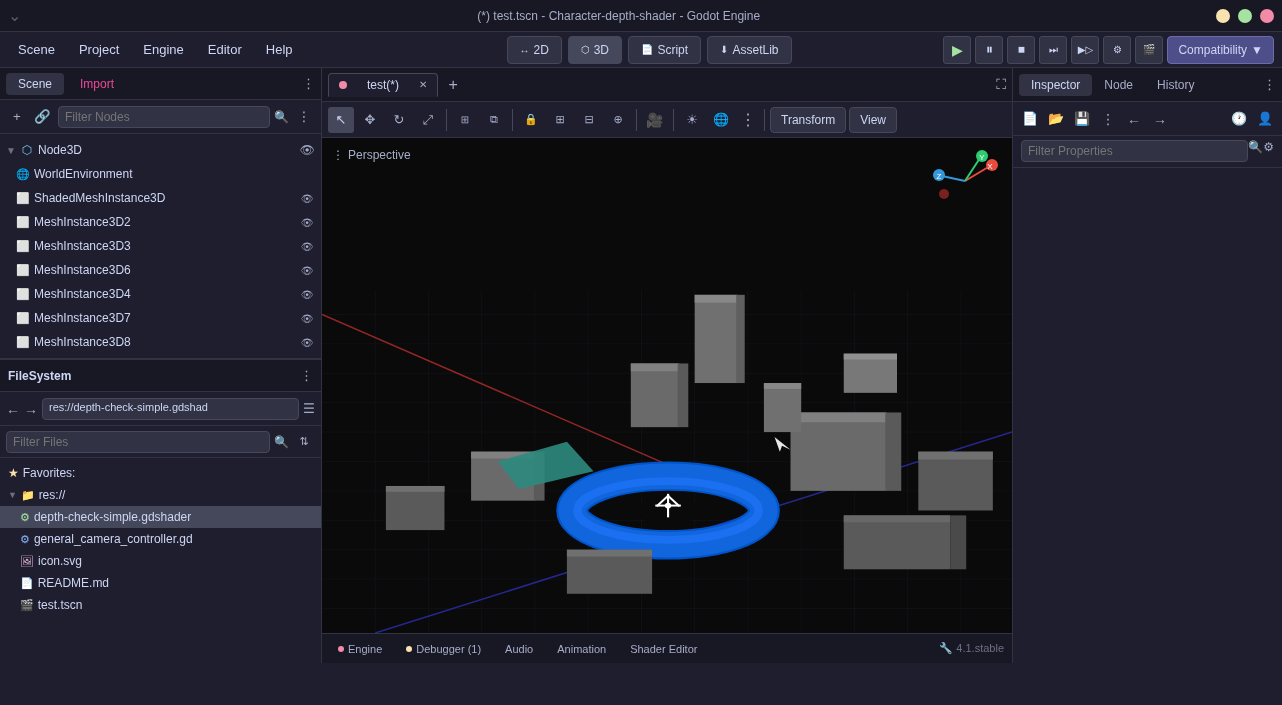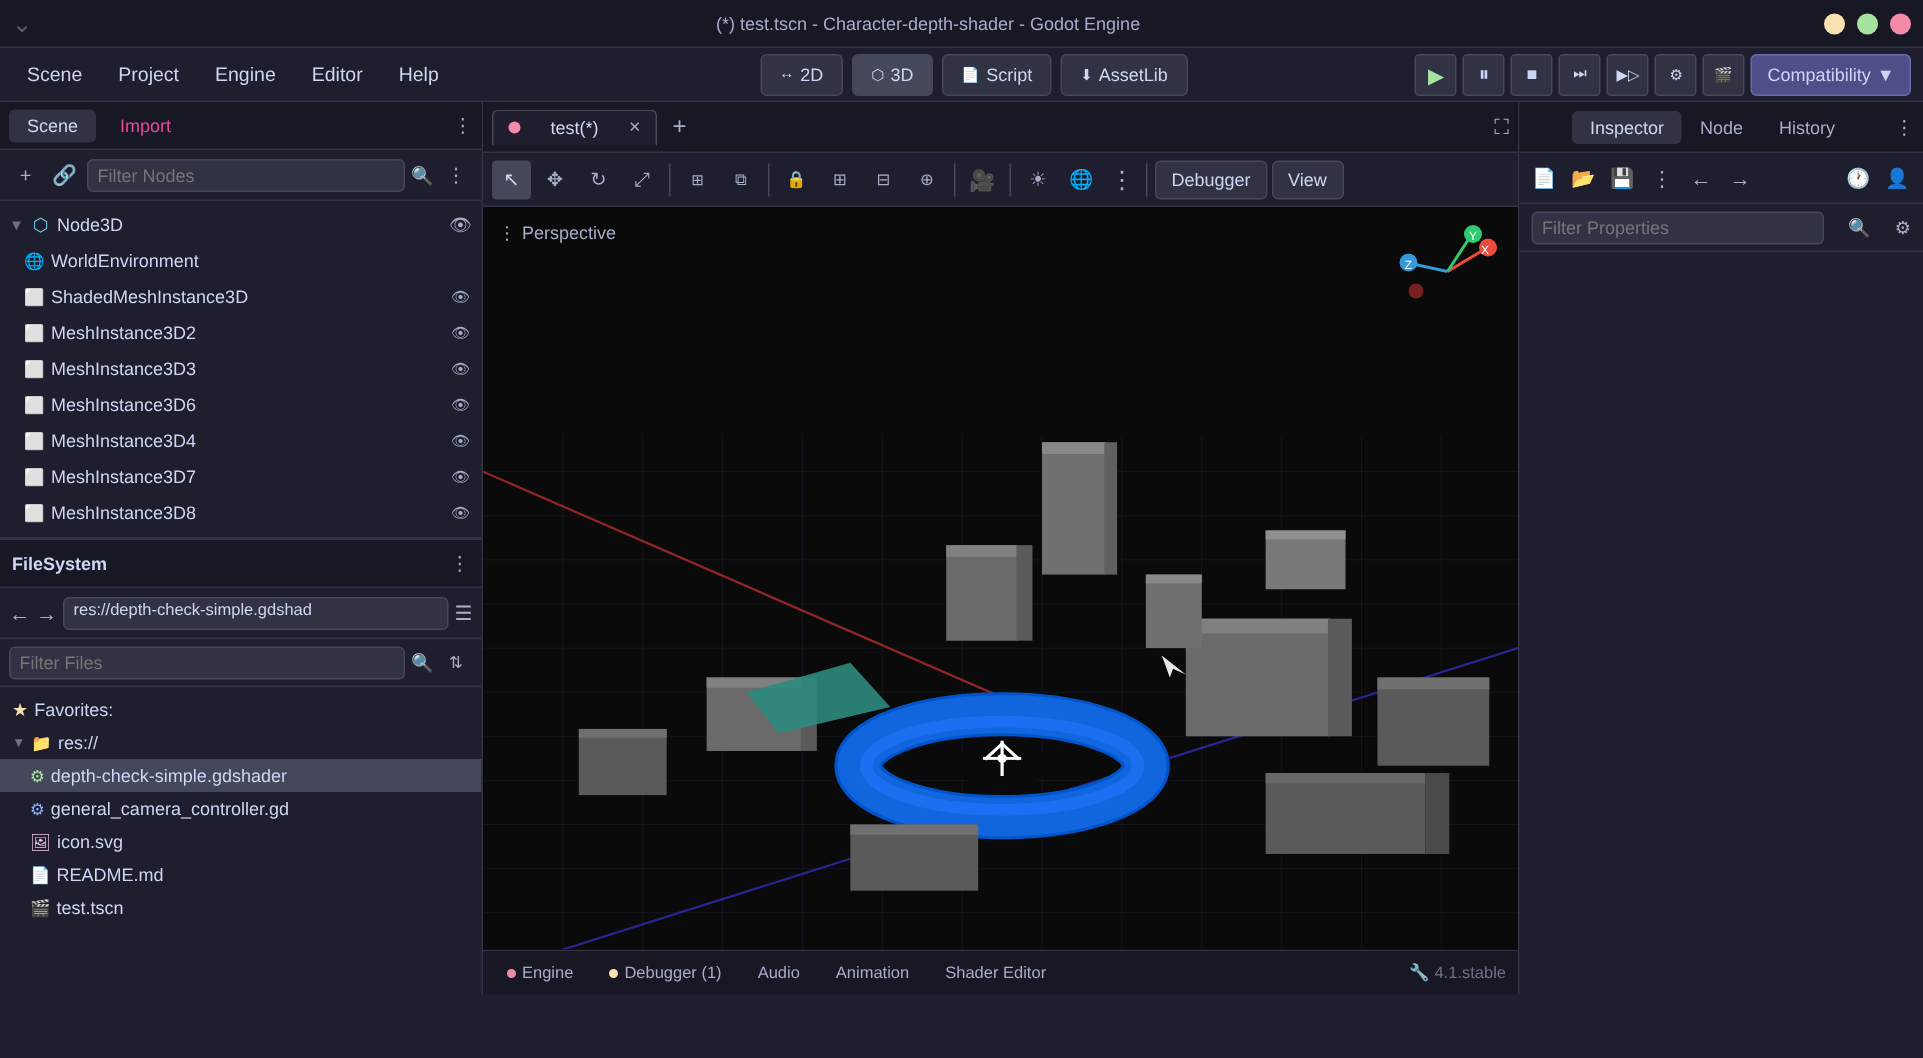--- a/index.html
+++ b/index.html
@@ -322,41 +322,40 @@
       border-bottom: 1px solid #313244;
       padding: 0 6px;
     }
     .insp-tab {
       padding: 4px 12px;
       border-radius: 4px;
       cursor: pointer;
       font-size: 12px;
       color: #a6adc8;
     }
-    .insp-tab.active { background: #313244; color: #cdd6f4; margin-left: 29px; }
+    .insp-tab.active { background: #313244; color: #cdd6f4; }
     .insp-more { margin-left: auto; color: #a6adc8; cursor: pointer; }
 
     #inspector-toolbar {
       display: flex;
       align-items: center;
       padding: 4px 6px;
       gap: 4px;
       background: #1e1e2e;
       border-bottom: 1px solid #313244;
       height: 34px;
     }
     .insp-tb-btn { background: none; border: none; color: #a6adc8; cursor: pointer; width: 22px; height: 22px; display: flex; align-items: center; justify-content: center; border-radius: 3px; font-size: 12px; }
     .insp-arrow { color: #a6adc8; cursor: pointer; width: 22px; height: 22px; display: flex; align-items: center; justify-content: center; border-radius: 3px; font-size: 14px; }
     .insp-history { margin-left: auto; }
 
     #inspector-filter {
       display: flex;
-      align-items: center;
       padding: 4px 8px;
-      gap: 16px;
+      gap: 0;
       background: #1e1e2e;
       border-bottom: 1px solid #313244;
       height: 32px;
     }
     .insp-filter-input {
       background: #313244;
       border: 1px solid #45475a;
       border-radius: 4px;
       color: #cdd6f4;
       padding: 2px 6px;
@@ -584,21 +583,21 @@
       <button class="vp-tool" style="font-size:11px;">⊞</button>
       <button class="vp-tool" style="font-size:11px;">⊟</button>
       <button class="vp-tool" style="font-size:11px;">⊕</button>
       <div class="vp-sep"></div>
       <button class="vp-tool vp-tool-red" style="font-size:14px;">🎥</button>
       <div class="vp-sep"></div>
       <button class="vp-tool" style="font-size:13px;">☀</button>
       <button class="vp-tool" style="font-size:13px;">🌐</button>
       <button class="vp-more">⋮</button>
       <div class="vp-sep"></div>
-      <button class="vp-view-btn">Debugger</button>
+      <button class="vp-view-btn">Transform</button>
       <button class="vp-view-btn">View</button>
     </div>
 
     <div id="viewport-3d">
       <svg class="scene-3d-bg" viewBox="0 0 648 505" preserveAspectRatio="none">
 
         <rect width="648" height="505" fill="#0a0a0a"></rect>
 
         <g stroke="#1a1a2a" stroke-width="0.5" opacity="0.8">
 

